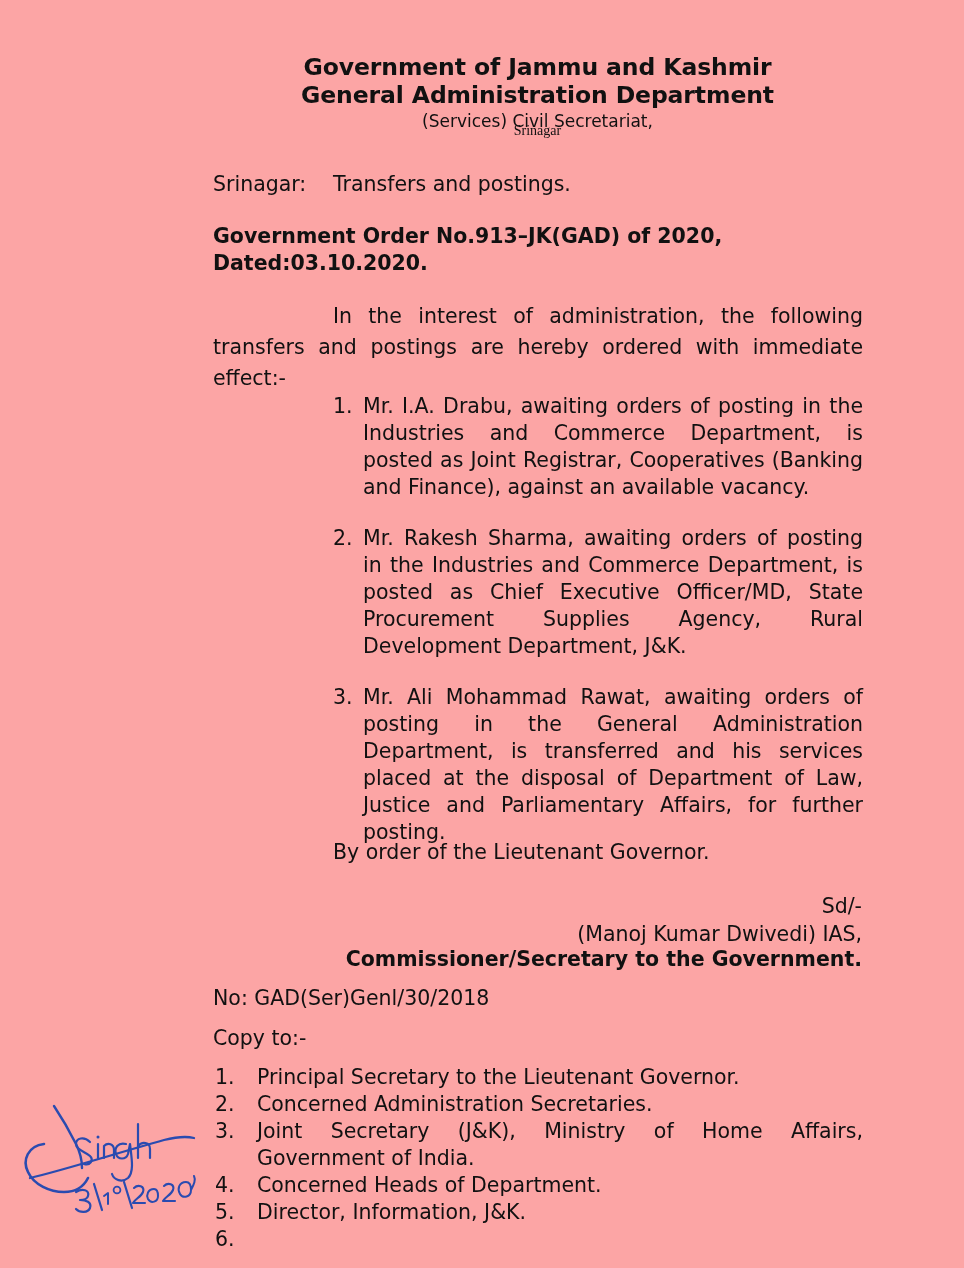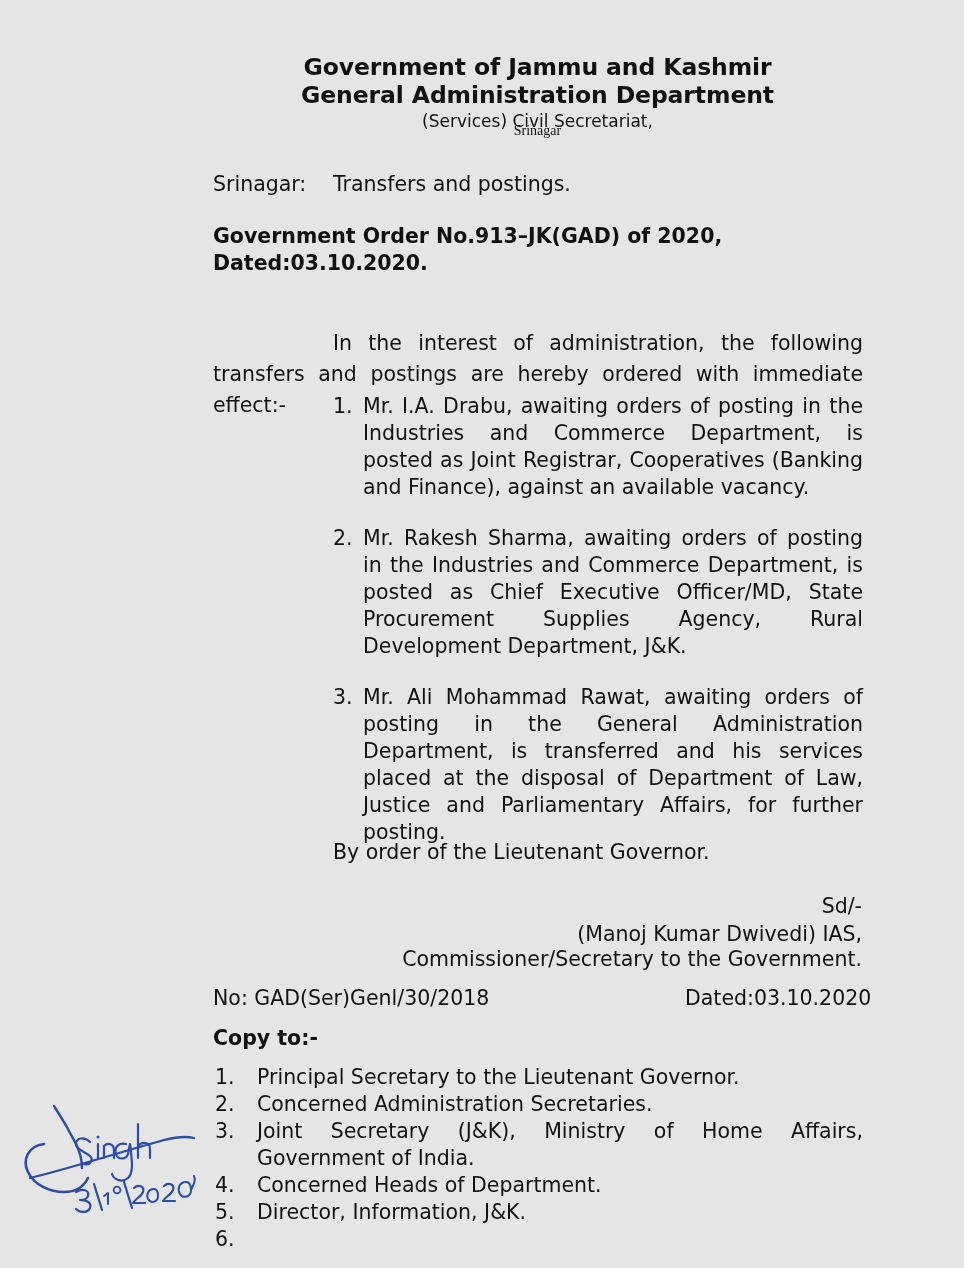--- a/index.html
+++ b/index.html
@@ -9,21 +9,21 @@
   }
   body {
     font-family: "DejaVu Sans", sans-serif;
     color: #111111;
     -webkit-font-smoothing: antialiased;
   }
   #page {
     position: relative;
     width: 964px;
     height: 1268px;
-    background: #e5e5e5;
+    background: #fca5a5;
     overflow: hidden;
   }
 
   
   .hdr {
     position: absolute;
     left: 213px;
     width: 649px;
     text-align: center;
   }
@@ -81,21 +81,20 @@
   .intro {
     position: absolute;
     left: 213px;
     top: 301px;
     width: 650px;
     font-size: 20.5px;
     line-height: 31px;
     text-align: justify;
     text-indent: 120px;
     text-justify: inter-word;
-    margin-top: 27px;
   }
 
   
   .orders {
     position: absolute;
     left: 333px;
     top: 393px;
     width: 530px;
   }
   .order-item {
@@ -128,41 +127,40 @@
 
   
   .sign-block {
     position: absolute;
     left: 213px;
     width: 649px;
     text-align: right;
   }
   .sd-line   { top: 893px; font-size: 20.5px; line-height: 27px; padding-right: 118px; }
   .name-line { top: 921px; font-size: 20.5px; line-height: 27px; text-align: right; }
-  .desig-line{ top: 946px; font-size: 20.5px; font-weight: normal; line-height: 27px; }
+  .desig-line{ top: 946px; font-size: 20.5px; font-weight: bold; line-height: 27px; }
 
   
   .ref-row {
     position: absolute;
     left: 213px;
     top: 985px;
     width: 649px;
     font-size: 20.5px;
     line-height: 27px;
   }
   .ref-row .ref-no { float: left; }
   .ref-row .ref-date { position: absolute; left: 472px; top: 0; }
 
   .copy-to {
     position: absolute;
     left: 213px;
     top: 1025px;
     font-size: 20.5px;
     line-height: 27px;
-    font-weight: bold;
   }
 
   
   .copy-list {
     position: absolute;
     left: 215px;
     top: 1064px;
     width: 648px;
   }
   .copy-item {
@@ -227,21 +225,20 @@
   </div>
 
   <div class="by-order">By order of the Lieutenant Governor.</div>
 
   <div class="sign-block sd-line">Sd/-</div>
   <div class="sign-block name-line">(Manoj Kumar Dwivedi) IAS,</div>
   <div class="sign-block desig-line">Commissioner/Secretary to the Government.</div>
 
   <div class="ref-row">
     <span class="ref-no">No: GAD(Ser)Genl/30/2018</span>
-    <span class="ref-date">Dated:03.10.2020</span>
   </div>
 
   <div class="copy-to">Copy to:-</div>
 
   <div class="copy-list">
     <div class="copy-item nowrap">
       <span class="marker">1.</span>
       <span>Principal Secretary to the Lieutenant Governor.</span>
     </div>
     <div class="copy-item nowrap">

